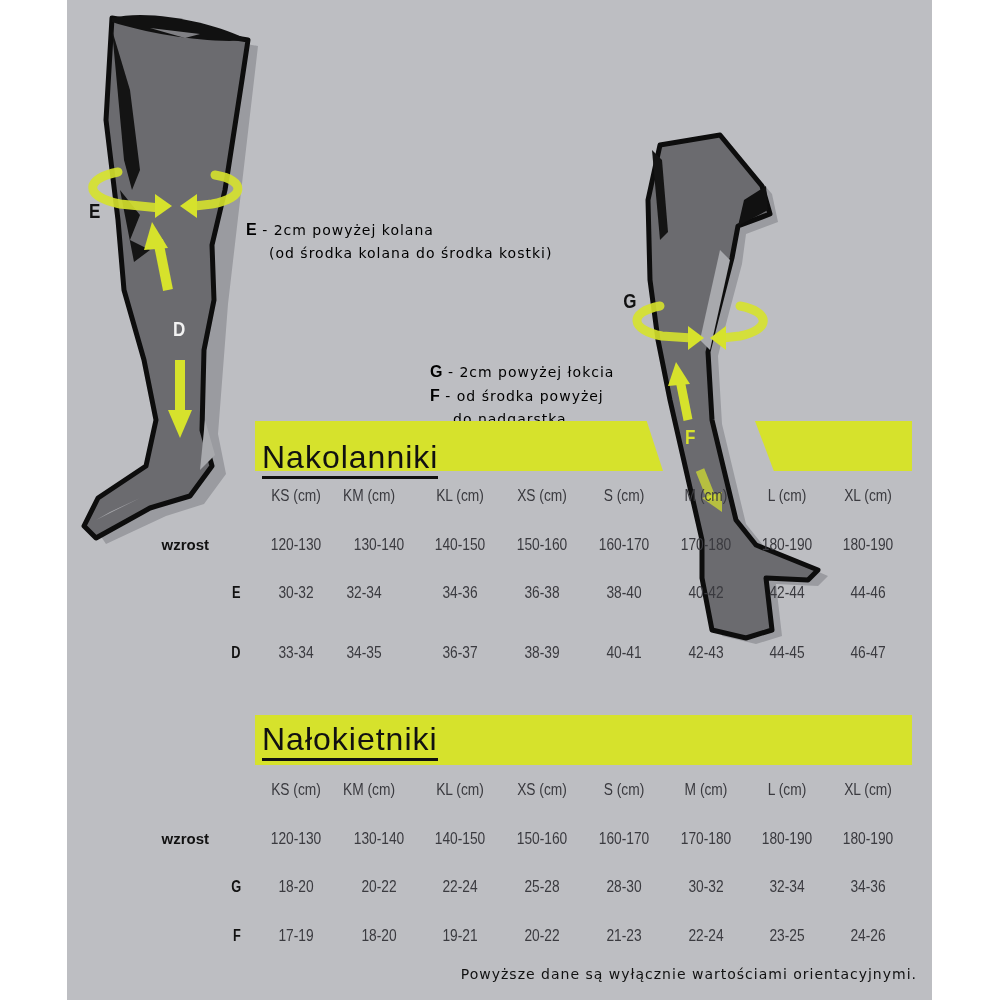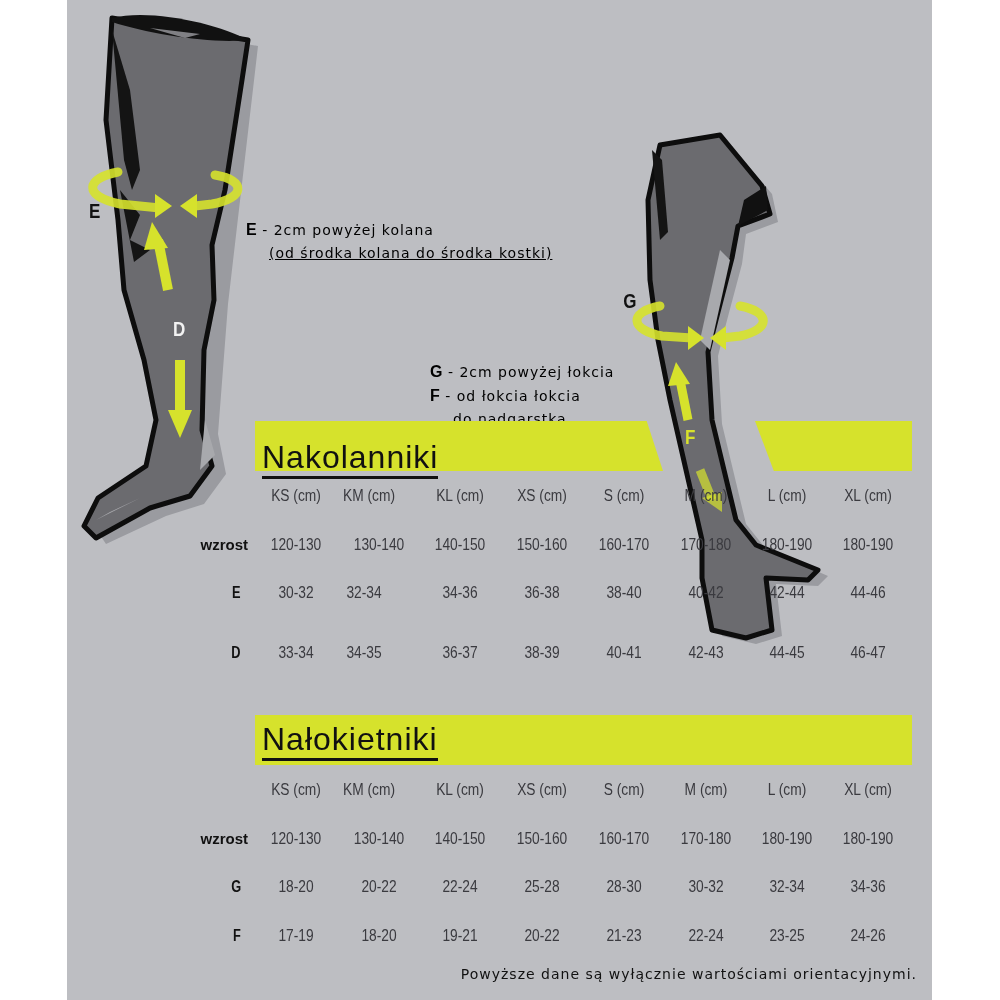--- a/index.html
+++ b/index.html
@@ -1,30 +1,30 @@
 <!DOCTYPE html>
 <html><head>
   <meta charset="utf-8">
   <style>
     html, body { margin: 0; padding: 0; background: #ffffff; }
     body { width: 1000px; height: 1000px; position: relative; overflow: hidden; font-family: "Liberation Sans", sans-serif; }
     .panel { position: absolute; left: 67px; top: 0; width: 865px; height: 1000px; background: #bdbec2; }
     .illu { position: absolute; left: 0; top: 0; width: 1000px; height: 1000px; pointer-events: none; }
     .legend { position: absolute; font-family: "DejaVu Sans", sans-serif; font-size: 14px; color: #000000; letter-spacing: 1px; line-height: 23px; white-space: nowrap; }
     .legend b { font-family: "Liberation Sans", sans-serif; font-weight: 900; font-size: 16px; letter-spacing: 0; }
-    .legend .indent { padding-left: 23px; text-decoration: underline; }
+    .legend .indent { padding-left: 23px; }
     .fig-label { position: absolute; font-family: "Liberation Sans", sans-serif; font-weight: bold; font-size: 20px; color: #111; transform: scaleX(0.85); }
     .fig-label.light { color: #f2f2f2; }
     .fig-label.yellow { color: #d8e22b; }
     .banner { position: absolute; background: #d6e22c; }
     .banner-title { position: absolute; font-family: "Liberation Sans", sans-serif; font-size: 32px; color: #111; letter-spacing: 1px; line-height: 34px; padding-bottom: 2px; border-bottom: 3px solid #111; }
     .tbl { position: absolute; left: 180px; width: 740px; }
     .row { position: absolute; left: 0; height: 24px; width: 740px; }
     .cell { position: absolute; top: 0; width: 90px; margin-left: -45px; text-align: center; font-family: "Liberation Sans", sans-serif; font-size: 16px; color: #3a3a3f; transform: scaleX(0.86); white-space: nowrap; line-height: 24px; }
-    .rowlabel { position: absolute; top: 0; right: 672px; font-family: "Liberation Sans", sans-serif; font-weight: bold; font-size: 15px; color: #111; line-height: 24px; white-space: nowrap; }
+    .rowlabel { position: absolute; top: 0; right: 711px; font-family: "Liberation Sans", sans-serif; font-weight: bold; font-size: 15px; color: #111; line-height: 24px; white-space: nowrap; }
     .rowlabel.letter { font-weight: 900; font-size: 16px; transform: scaleX(0.8); right: 678px; }
     .footnote { position: absolute; right: 83px; top: 966px; font-family: "DejaVu Sans", sans-serif; font-size: 14px; color: #111; letter-spacing: 1px; white-space: nowrap; }
     .arm-overlay { position: absolute; left: 0; top: 0; width: 1000px; height: 1000px; pointer-events: none; }
   </style>
 </head>
 <body>
 
 <div class="panel"></div>
 
 <svg class="illu" viewBox="0 0 1000 1000">
@@ -76,21 +76,21 @@
 <div class="fig-label" style="left:622px; top:290px;">G</div>
 <div class="fig-label yellow" style="left:684px; top:426px;">F</div>
 
 <div class="legend" style="left:246px; top:218px;">
   <div><b>E</b> <span>- 2cm powyżej kolana</span></div>
   <div class="indent">(od środka kolana do środka kostki)</div>
 </div>
 
 <div class="legend" style="left:430px; top:360px;">
   <div><b>G</b> <span>- 2cm powyżej łokcia</span></div>
-  <div><b>F</b> <span>- od łokcia łokcia</span></div>
+  <div><b>F</b> <span>- od środka powyżej</span></div>
   <div class="indent">do nadgarstka</div>
 </div>
 
 <div class="banner" style="left:255px; top:421px; width:408px; height:50px; clip-path: polygon(0 0, 96% 0, 100% 100%, 0 100%);"></div>
 <div class="banner" style="left:755px; top:421px; width:157px; height:50px; clip-path: polygon(0 0, 100% 0, 100% 100%, 12% 100%);"></div>
 <div class="banner-title" style="left:262px; top:428px;margin-top:12px;">Nakolanniki</div>
 
 <div class="tbl">
   <div class="row" style="top:484px;">
     <span class="cell" style="left:116px;">KS (cm)</span>

